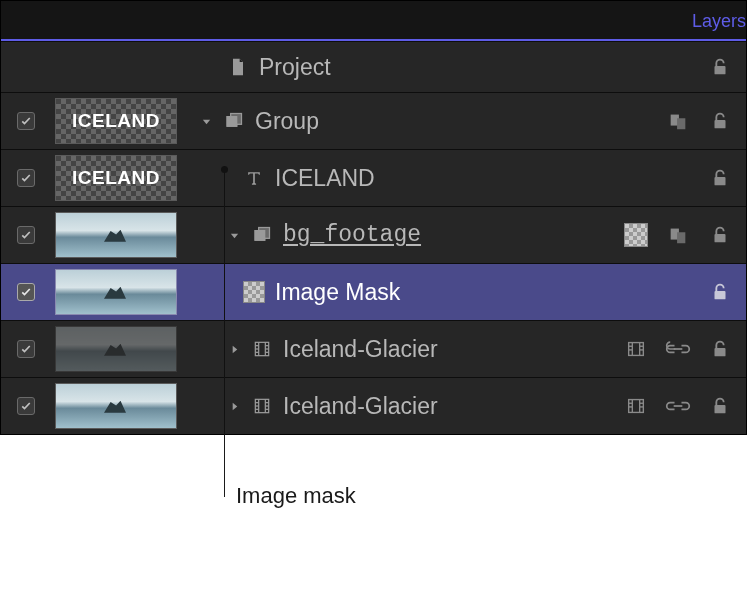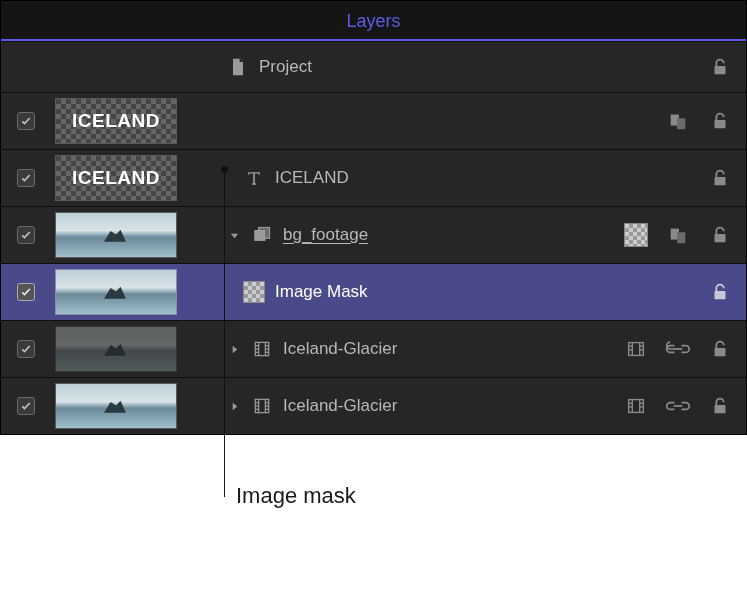--- a/index.html
+++ b/index.html
@@ -33,21 +33,21 @@
   
   .tabs {
     display: flex;
     height: 40px;
     background: var(--bg-darker);
   }
   .tab {
     flex: 1;
     display: flex;
     align-items: center;
-    justify-content: center;
+    justify-content: flex-end;
     font-size: 18px;
     color: var(--text-gray);
     border-right: 1px solid #000;
     cursor: pointer;
     position: relative;
     background: #2a2a2a;
   }
   .tab:last-child { border-right: none; }
   .tab.active {
     background: var(--bg-darker);
@@ -184,25 +184,25 @@
       linear-gradient(45deg, #999 25%, transparent 25%),
       linear-gradient(-45deg, #999 25%, transparent 25%),
       linear-gradient(45deg, transparent 75%, #999 75%),
       linear-gradient(-45deg, transparent 75%, #999 75%);
     background-size: 8px 8px;
     background-position: 0 0, 0 4px, 4px -4px, -4px 0px;
     background-color: #ccc;
   }
 
   .label {
-    font-size: 17px;
+    font-size: 23px;
     color: var(--text-gray);
     white-space: nowrap;
   }
-  .label.underline { text-decoration: underline; text-underline-offset: 3px; }
+  .label.underline { text-decoration: underline; text-underline-offset: 3px; font-family: Liberation Mono, monospace; }
 
   
   .indent-0 { padding-left: 46px; }  
   .indent-1 { padding-left: 18px; }
   .indent-2 { padding-left: 46px; }
   .indent-3 { padding-left: 62px; }
 
   .col-right {
     display: flex;
     align-items: center;
@@ -303,20 +303,36 @@
         <span class="checkbox">
           <svg viewBox="0 0 16 16" fill="none" stroke="#c0c0c0" stroke-width="2.2">
               <path d="M3 8.5l3 3L13 4"></path>
             </svg>
         </span>
       </div>
       <div class="col-thumb">
         <div class="thumb checker">
           <div class="thumb-text">ICELAND</div>
         </div>
+      </div>
+      <div class="col-main indent-1">
+        <span class="disclosure">
+          <svg viewBox="0 0 12 12" fill="#9a9a9a">
+              <path d="M2 4l4 5 4-5z"></path>
+            </svg>
+        </span>
+        <span class="type-icon">
+          <svg viewBox="0 0 24 24" fill="#9a9a9a">
+              <rect x="3" y="6" width="13" height="13"></rect>
+              <rect x="8" y="3" width="13" height="13" fill="#6a6a6a"></rect>
+              <rect x="8" y="3" width="13" height="13" fill="none" stroke="#9a9a9a" stroke-width="1.5"></rect>
+              <rect x="3" y="6" width="13" height="13" fill="#9a9a9a"></rect>
+            </svg>
+        </span>
+        <span class="label">Group</span>
       </div>
       <div class="col-right">
         <span class="right-slot"></span>
         <span class="right-slot">
           <svg viewBox="0 0 24 24" fill="#8a8a8a">
               <rect x="4" y="5" width="9" height="12"></rect>
               <rect x="11" y="9" width="9" height="12" fill="#6a6a6a"></rect>
             </svg>
         </span>
         <span class="right-slot">

